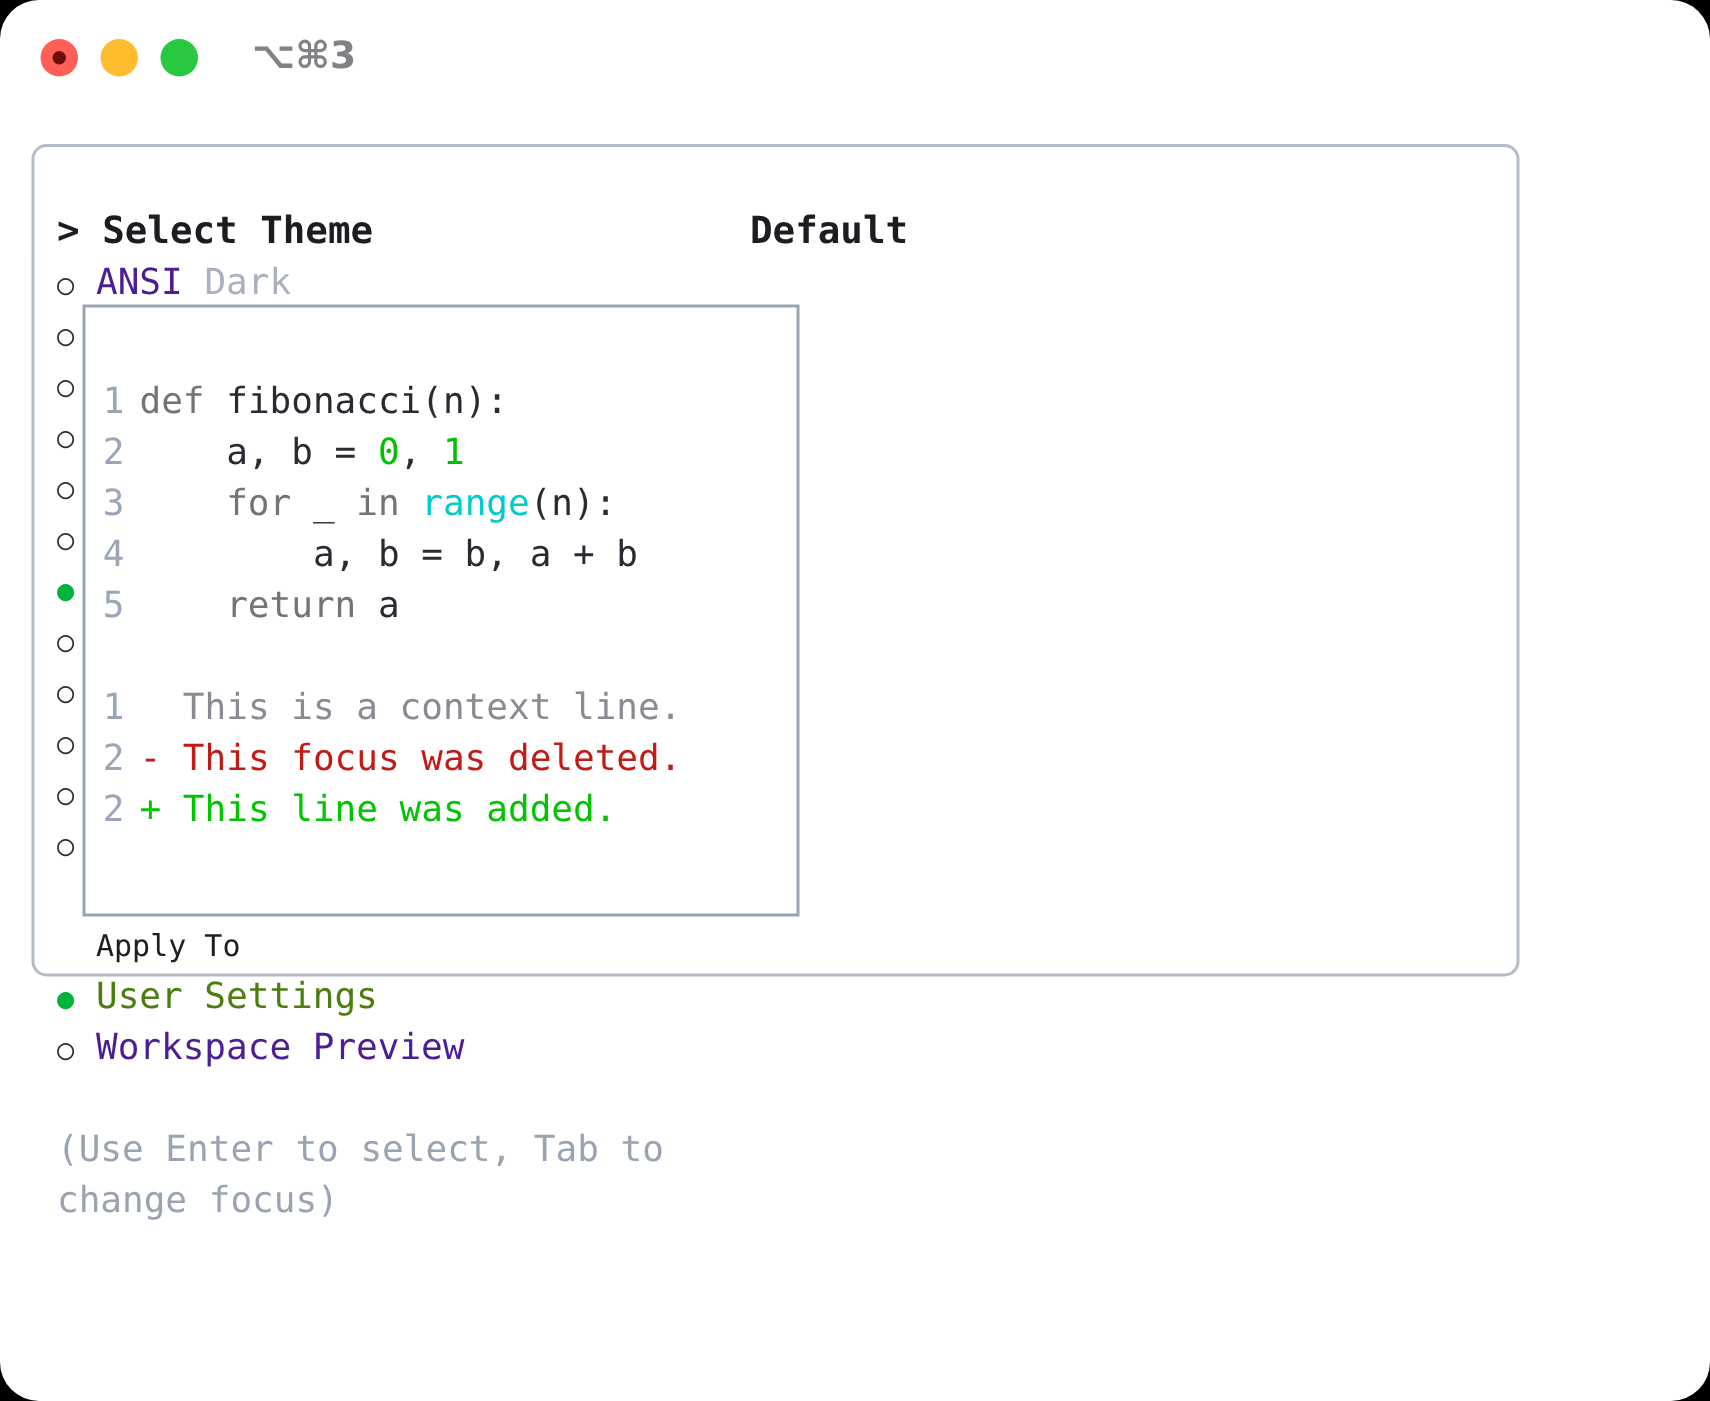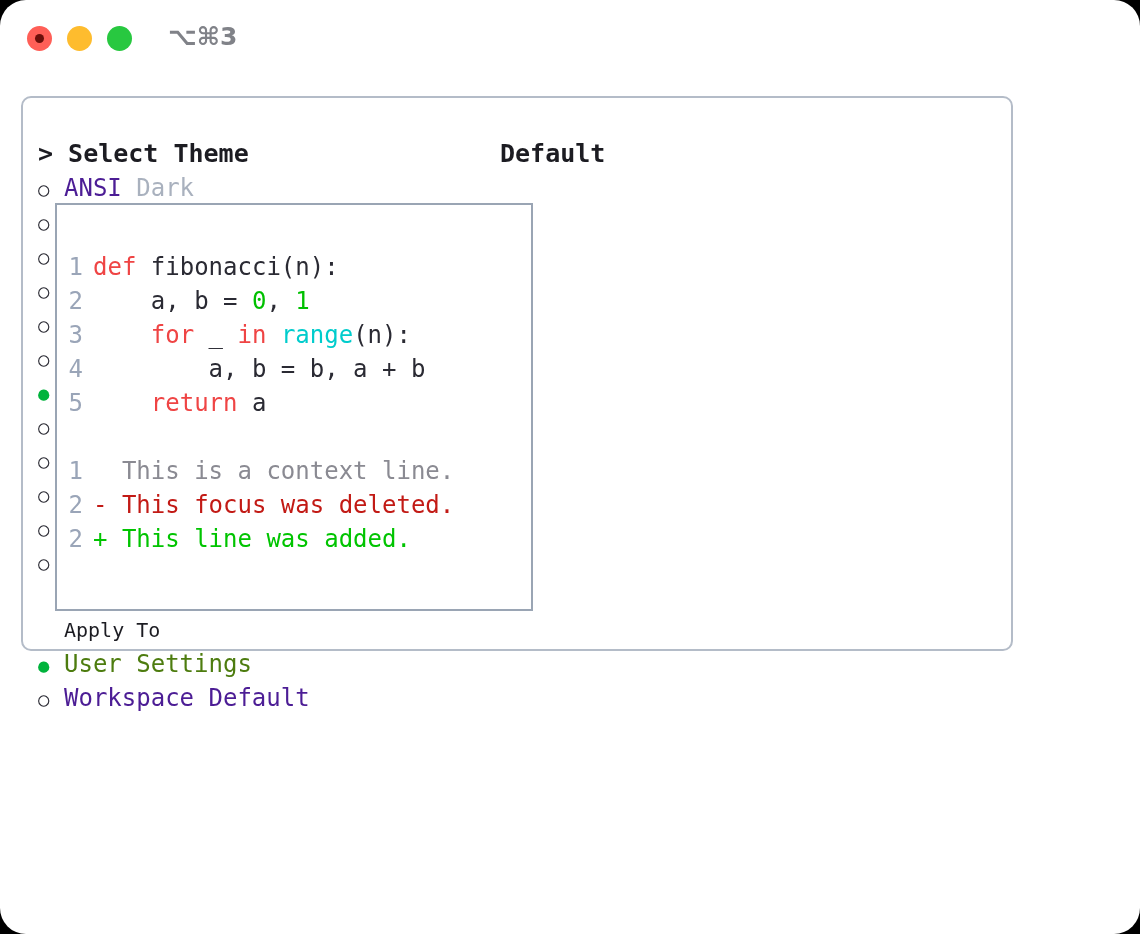--- a/index.html
+++ b/index.html
@@ -163,21 +163,21 @@
   }
   .lnum {
     width: 30px;
     flex: 0 0 30px;
     text-align: right;
     color: #9aa5b8;
     padding-right: 10px;
   }
   .ctext { flex: 1 1 auto; }
 
-  .tok-kw   { color: #ef4444; }
+  .tok-kw   { color: #737373; }
   .tok-fn   { color: #00cccc; }
   .tok-num  { color: #00c000; }
   .tok-txt  { color: #2a2a33; }
 
   .blank-line { height: 34px; }
 
   .dctx { color: #8a8a92; }
   .ddel { color: #c21a15; }
   .dadd { color: #00c400; }
 </style>
@@ -213,23 +213,24 @@
           <div class="trow"><span class="bullet">○</span><span class="tname">Google Code</span><span> </span><span class="tmode">Light</span></div>
           <div class="trow"><span class="bullet">○</span><span class="tname">XCode</span><span> </span><span class="tmode">Light</span></div>
         </div>
 
       <div class="spacer-row"></div>
 
       <div class="sub-heading">Apply To</div>
 
       <div class="tlist" id="apply-list">
           <div class="trow"><span class="bullet sel">●</span><span class="tname sel">User Settings</span></div>
-          <div class="trow"><span class="bullet">○</span><span class="tname">Workspace Default</span></div>
+          <div class="trow"><span class="bullet">○</span><span class="tname">Workspace Preview</span></div>
         </div>
 
+      <div id="hint">(Use Enter to select, Tab to change focus)</div>
     </div>
 
     <div id="right-col">
       <div class="heading">Default</div>
     </div>
 
     <div id="preview-box">
       <div id="code-area">
           <div class="cline"><span class="lnum">1</span><span class="ctext"><span class="tok-kw">def</span><span class="tok-txt"> fibonacci(n):</span></span></div>
           <div class="cline"><span class="lnum">2</span><span class="ctext"><span class="tok-txt">    a, b = </span><span class="tok-num">0</span><span class="tok-txt">, </span><span class="tok-num">1</span></span></div>

